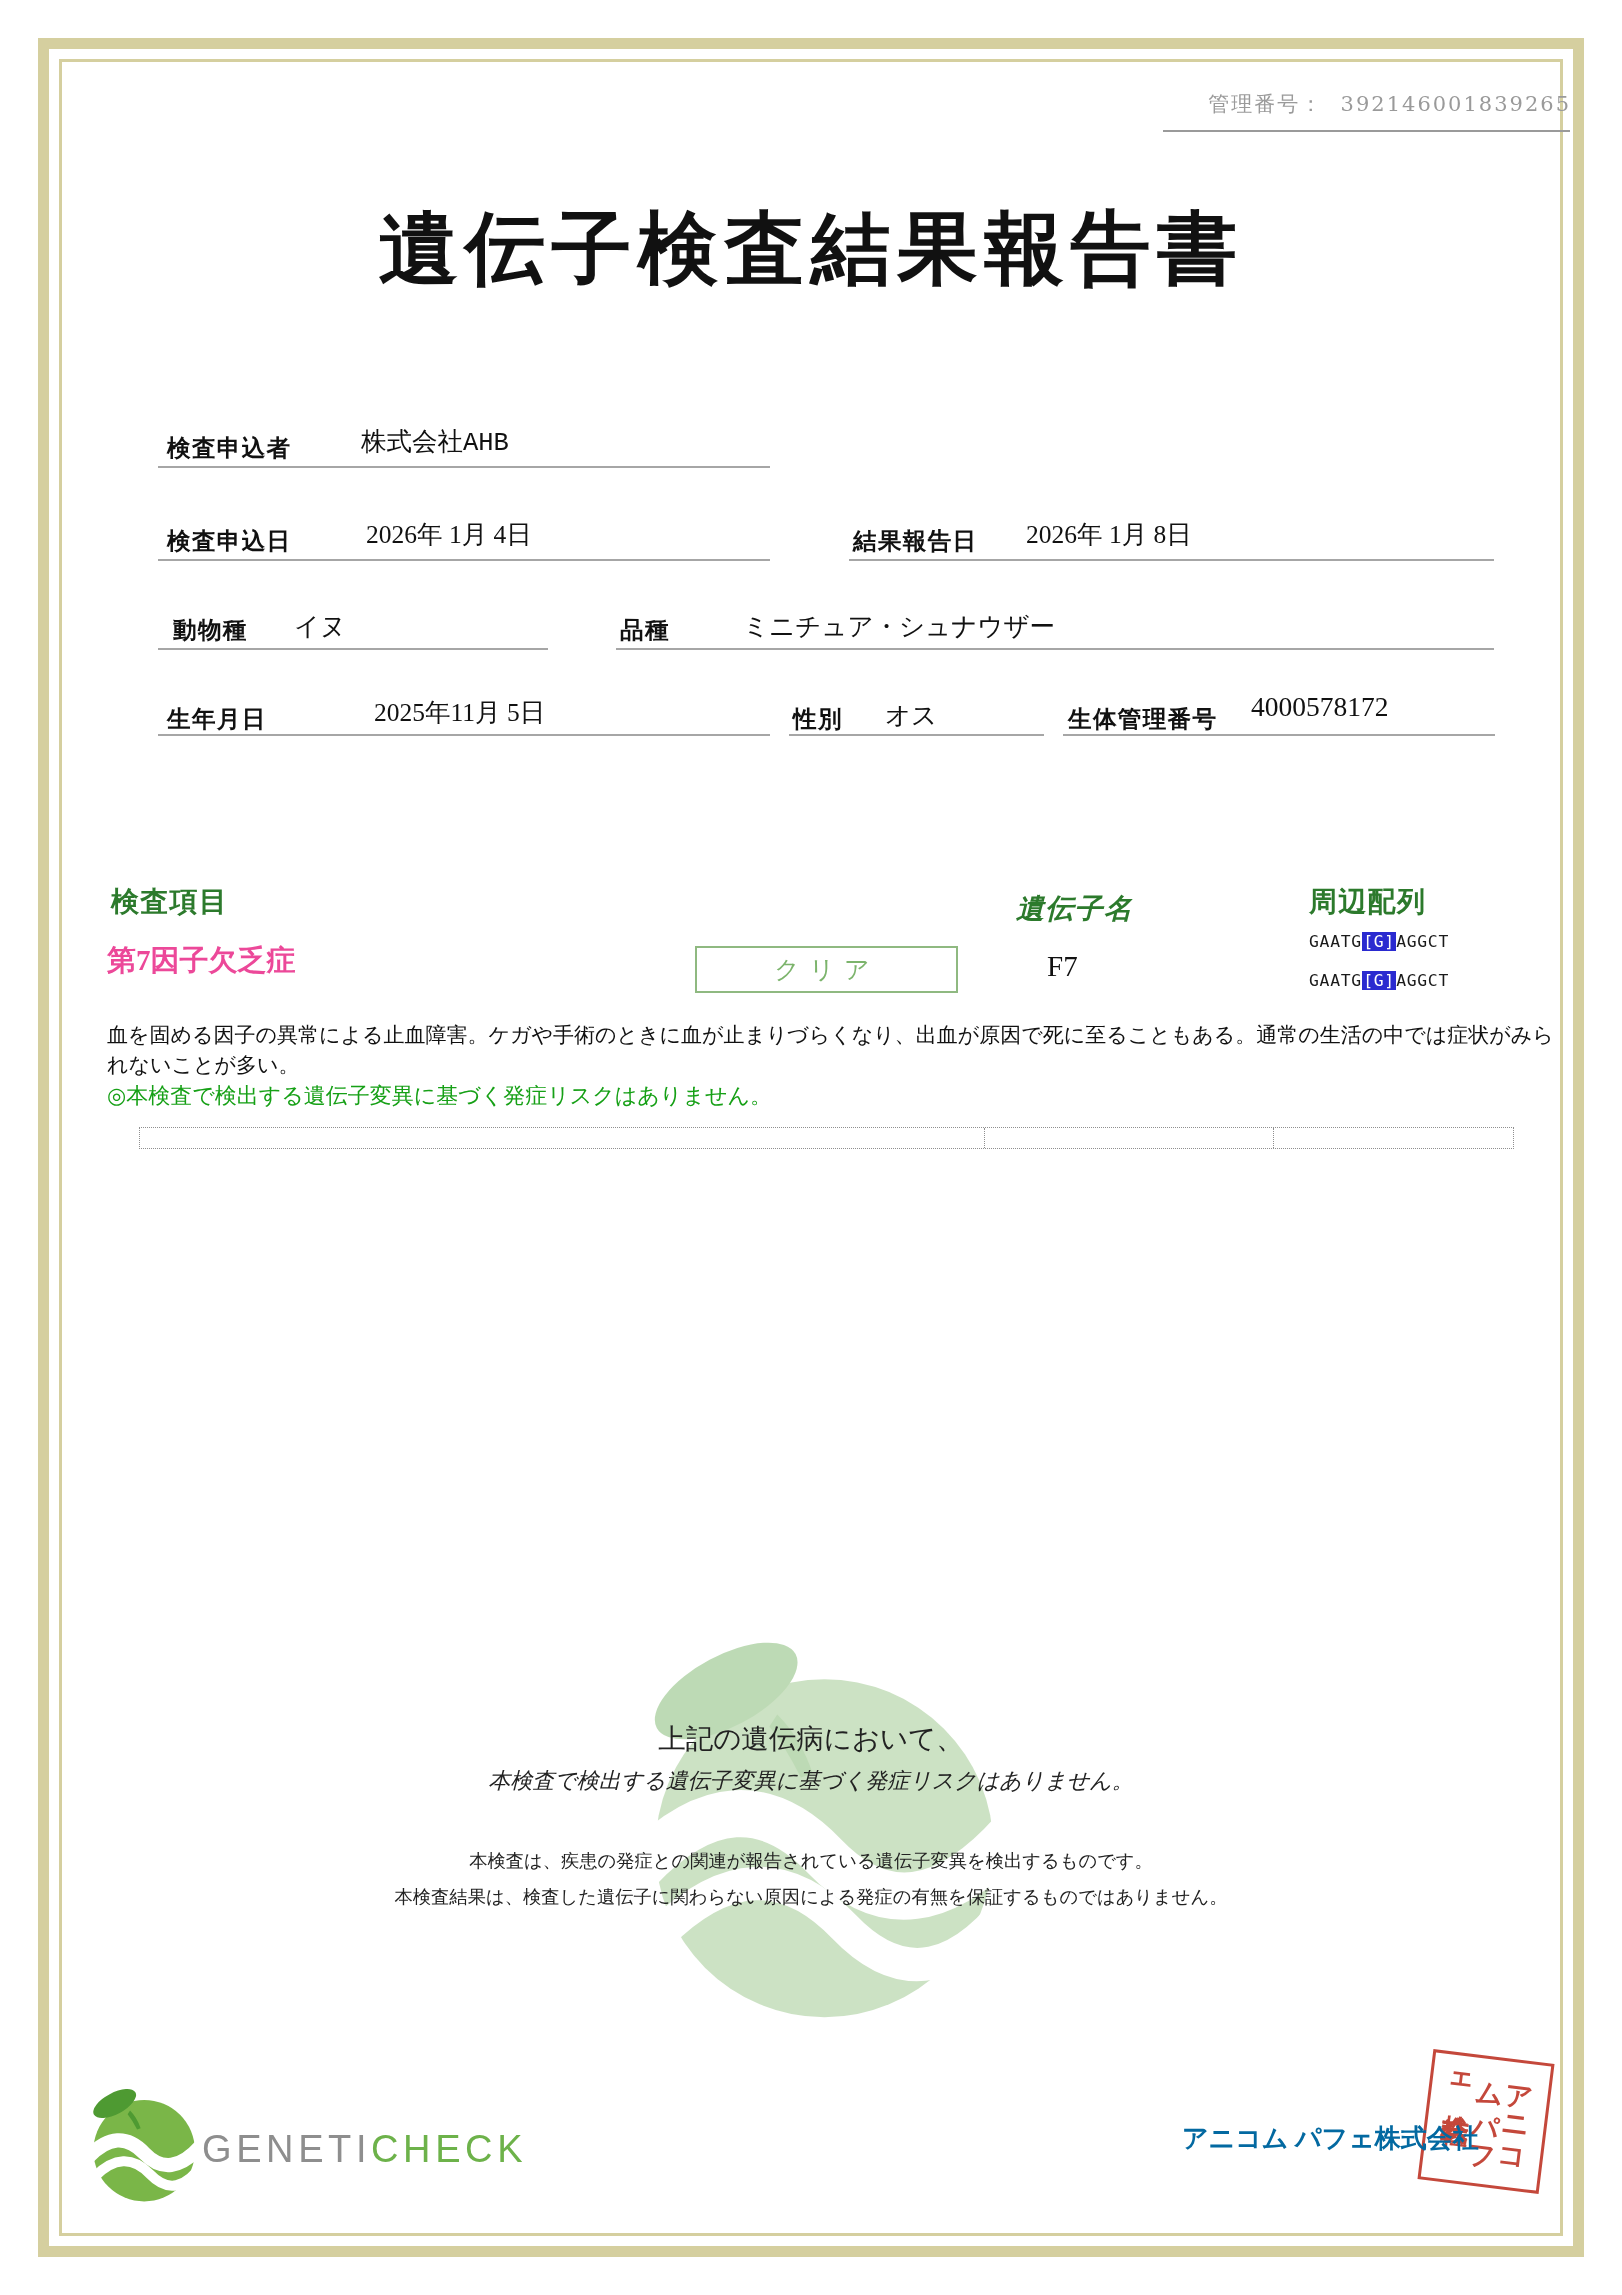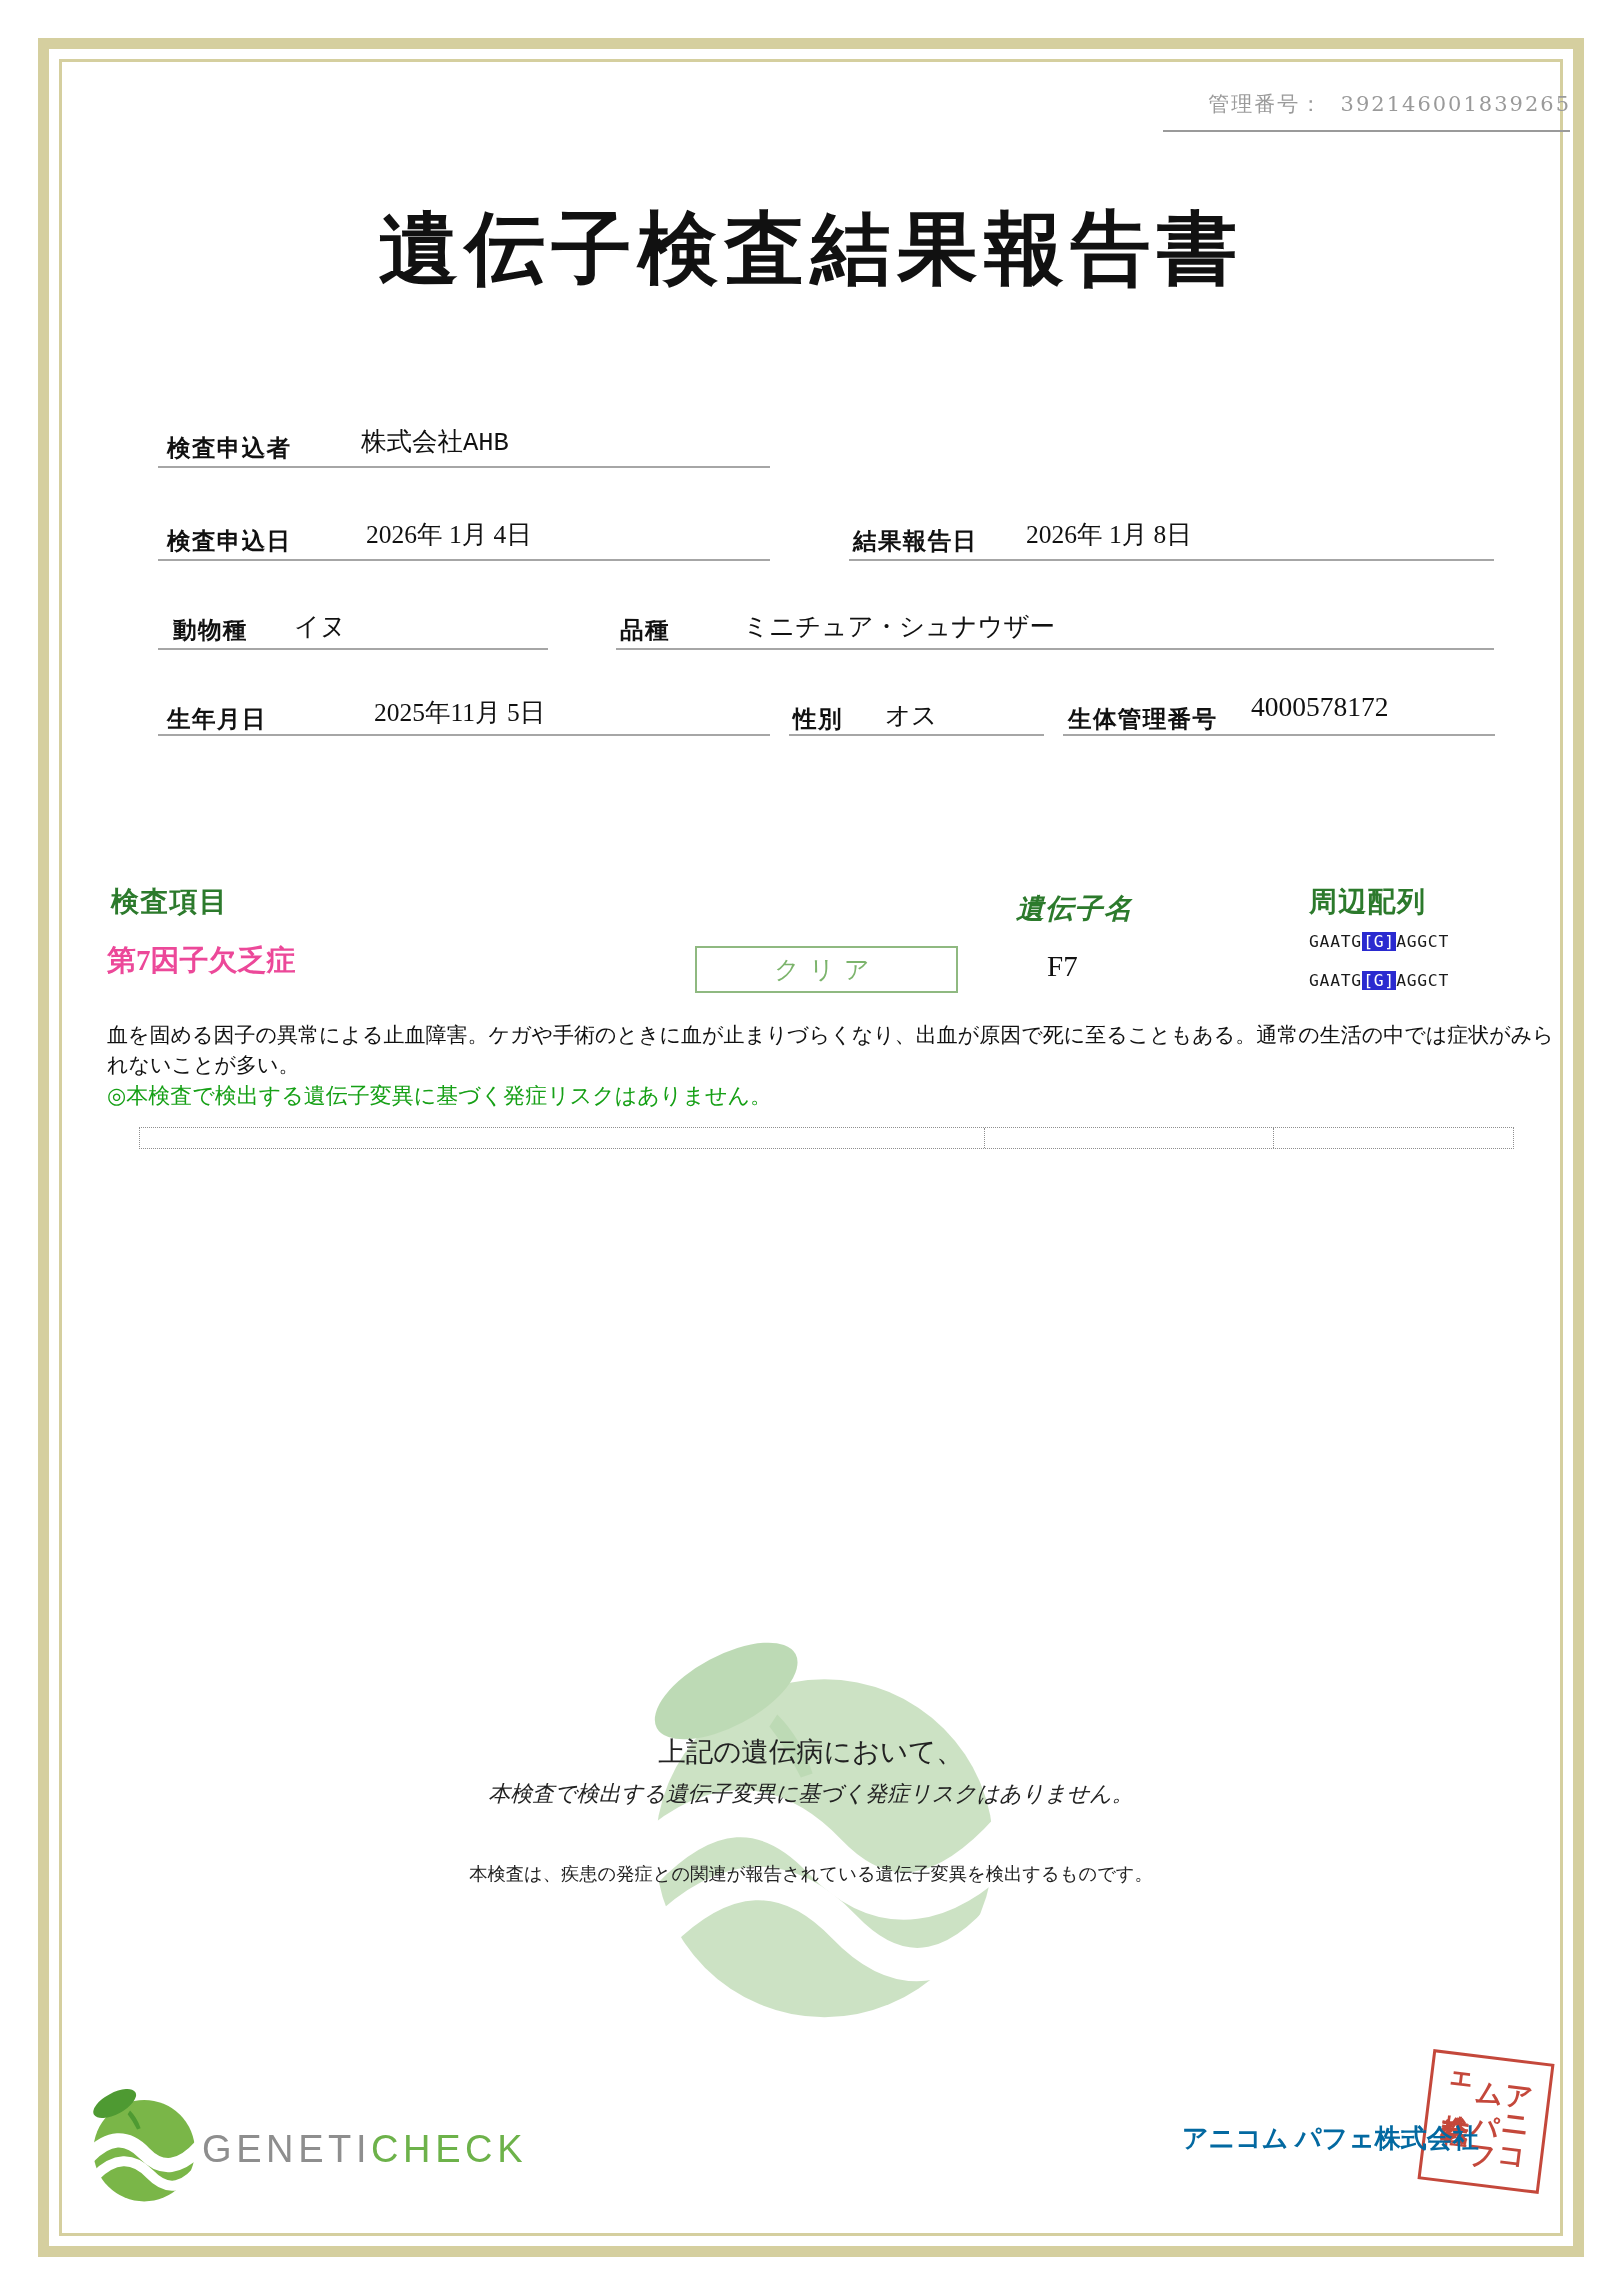--- a/index.html
+++ b/index.html
@@ -47,21 +47,21 @@
   .dotted-cell-3 { flex:1; }
 
   
   .watermark { position:absolute; top:1636px; left:611px; width:419px; height:393px; opacity:0.45; z-index:0; }
   .watermark .ball { fill:#8fbf7d; }
   .watermark .swoosh { fill:none; stroke:#ffffff; }
   .watermark .leaf { fill:#6faf5c; }
 
   
   .summary { position:absolute; top:1721px; left:0; width:100%; text-align:center; z-index:2;
-             font-family:"Liberation Sans","DejaVu Sans",sans-serif; color:#222;margin-top:13px; }
+             font-family:"Liberation Sans","DejaVu Sans",sans-serif; color:#222; }
   .summary .l1 { font-size:27.5px; margin-bottom:9.2px; }
   .summary .l2 { font-size:22px; margin-bottom:52px;font-style:italic; }
   .summary .d1 { font-size:18.3px; margin-bottom:10.5px; }
   .summary .d2 { font-size:18.3px; }
 
   
   .logo-icon { position:absolute; top:2087px; left:84px; width:118px; height:118px; }
   .logo-icon .ball { fill:#7ab648; }
   .logo-icon .swoosh { fill:none; stroke:#ffffff; }
   .logo-icon .leaf { fill:#4e9a32; }
@@ -148,20 +148,21 @@
     <path class="swoosh" stroke-width="24" d="M8,118 Q58,66 102,112 T198,100"></path>
     <path class="swoosh" stroke-width="17" d="M18,152 Q68,102 112,148 T202,130"></path>
     <ellipse class="leaf" cx="52" cy="28" rx="40" ry="18" transform="rotate(-28 52 28)"></ellipse>
     <path class="leaf" d="M78,40 Q90,52 96,70 L90,72 Q82,56 74,46 Z"></path>
   </svg>
 
   <div class="summary">
     <div class="l1">上記の遺伝病において、</div>
     <div class="l2">本検査で検出する遺伝子変異に基づく発症リスクはありません。</div>
     <div class="d1">本検査は、疾患の発症との関連が報告されている遺伝子変異を検出するものです。</div>
+    <div class="d2">本検査結果は、検査した遺伝子に関わらない原因による発症の有無を保証するものではありません。</div>
   </div>
 
   <svg class="logo-icon" viewBox="0 0 200 200" aria-hidden="true">
     <circle class="ball" cx="102" cy="108" r="86"></circle>
     <path class="swoosh" stroke-width="24" d="M8,118 Q58,66 102,112 T198,100"></path>
     <path class="swoosh" stroke-width="17" d="M18,152 Q68,102 112,148 T202,130"></path>
     <ellipse class="leaf" cx="52" cy="28" rx="40" ry="18" transform="rotate(-28 52 28)"></ellipse>
     <path class="leaf" d="M78,40 Q90,52 96,70 L90,72 Q82,56 74,46 Z"></path>
   </svg>
   <div class="wordmark"><span class="g1">GENETI</span><span class="g2">CHECK</span></div>

